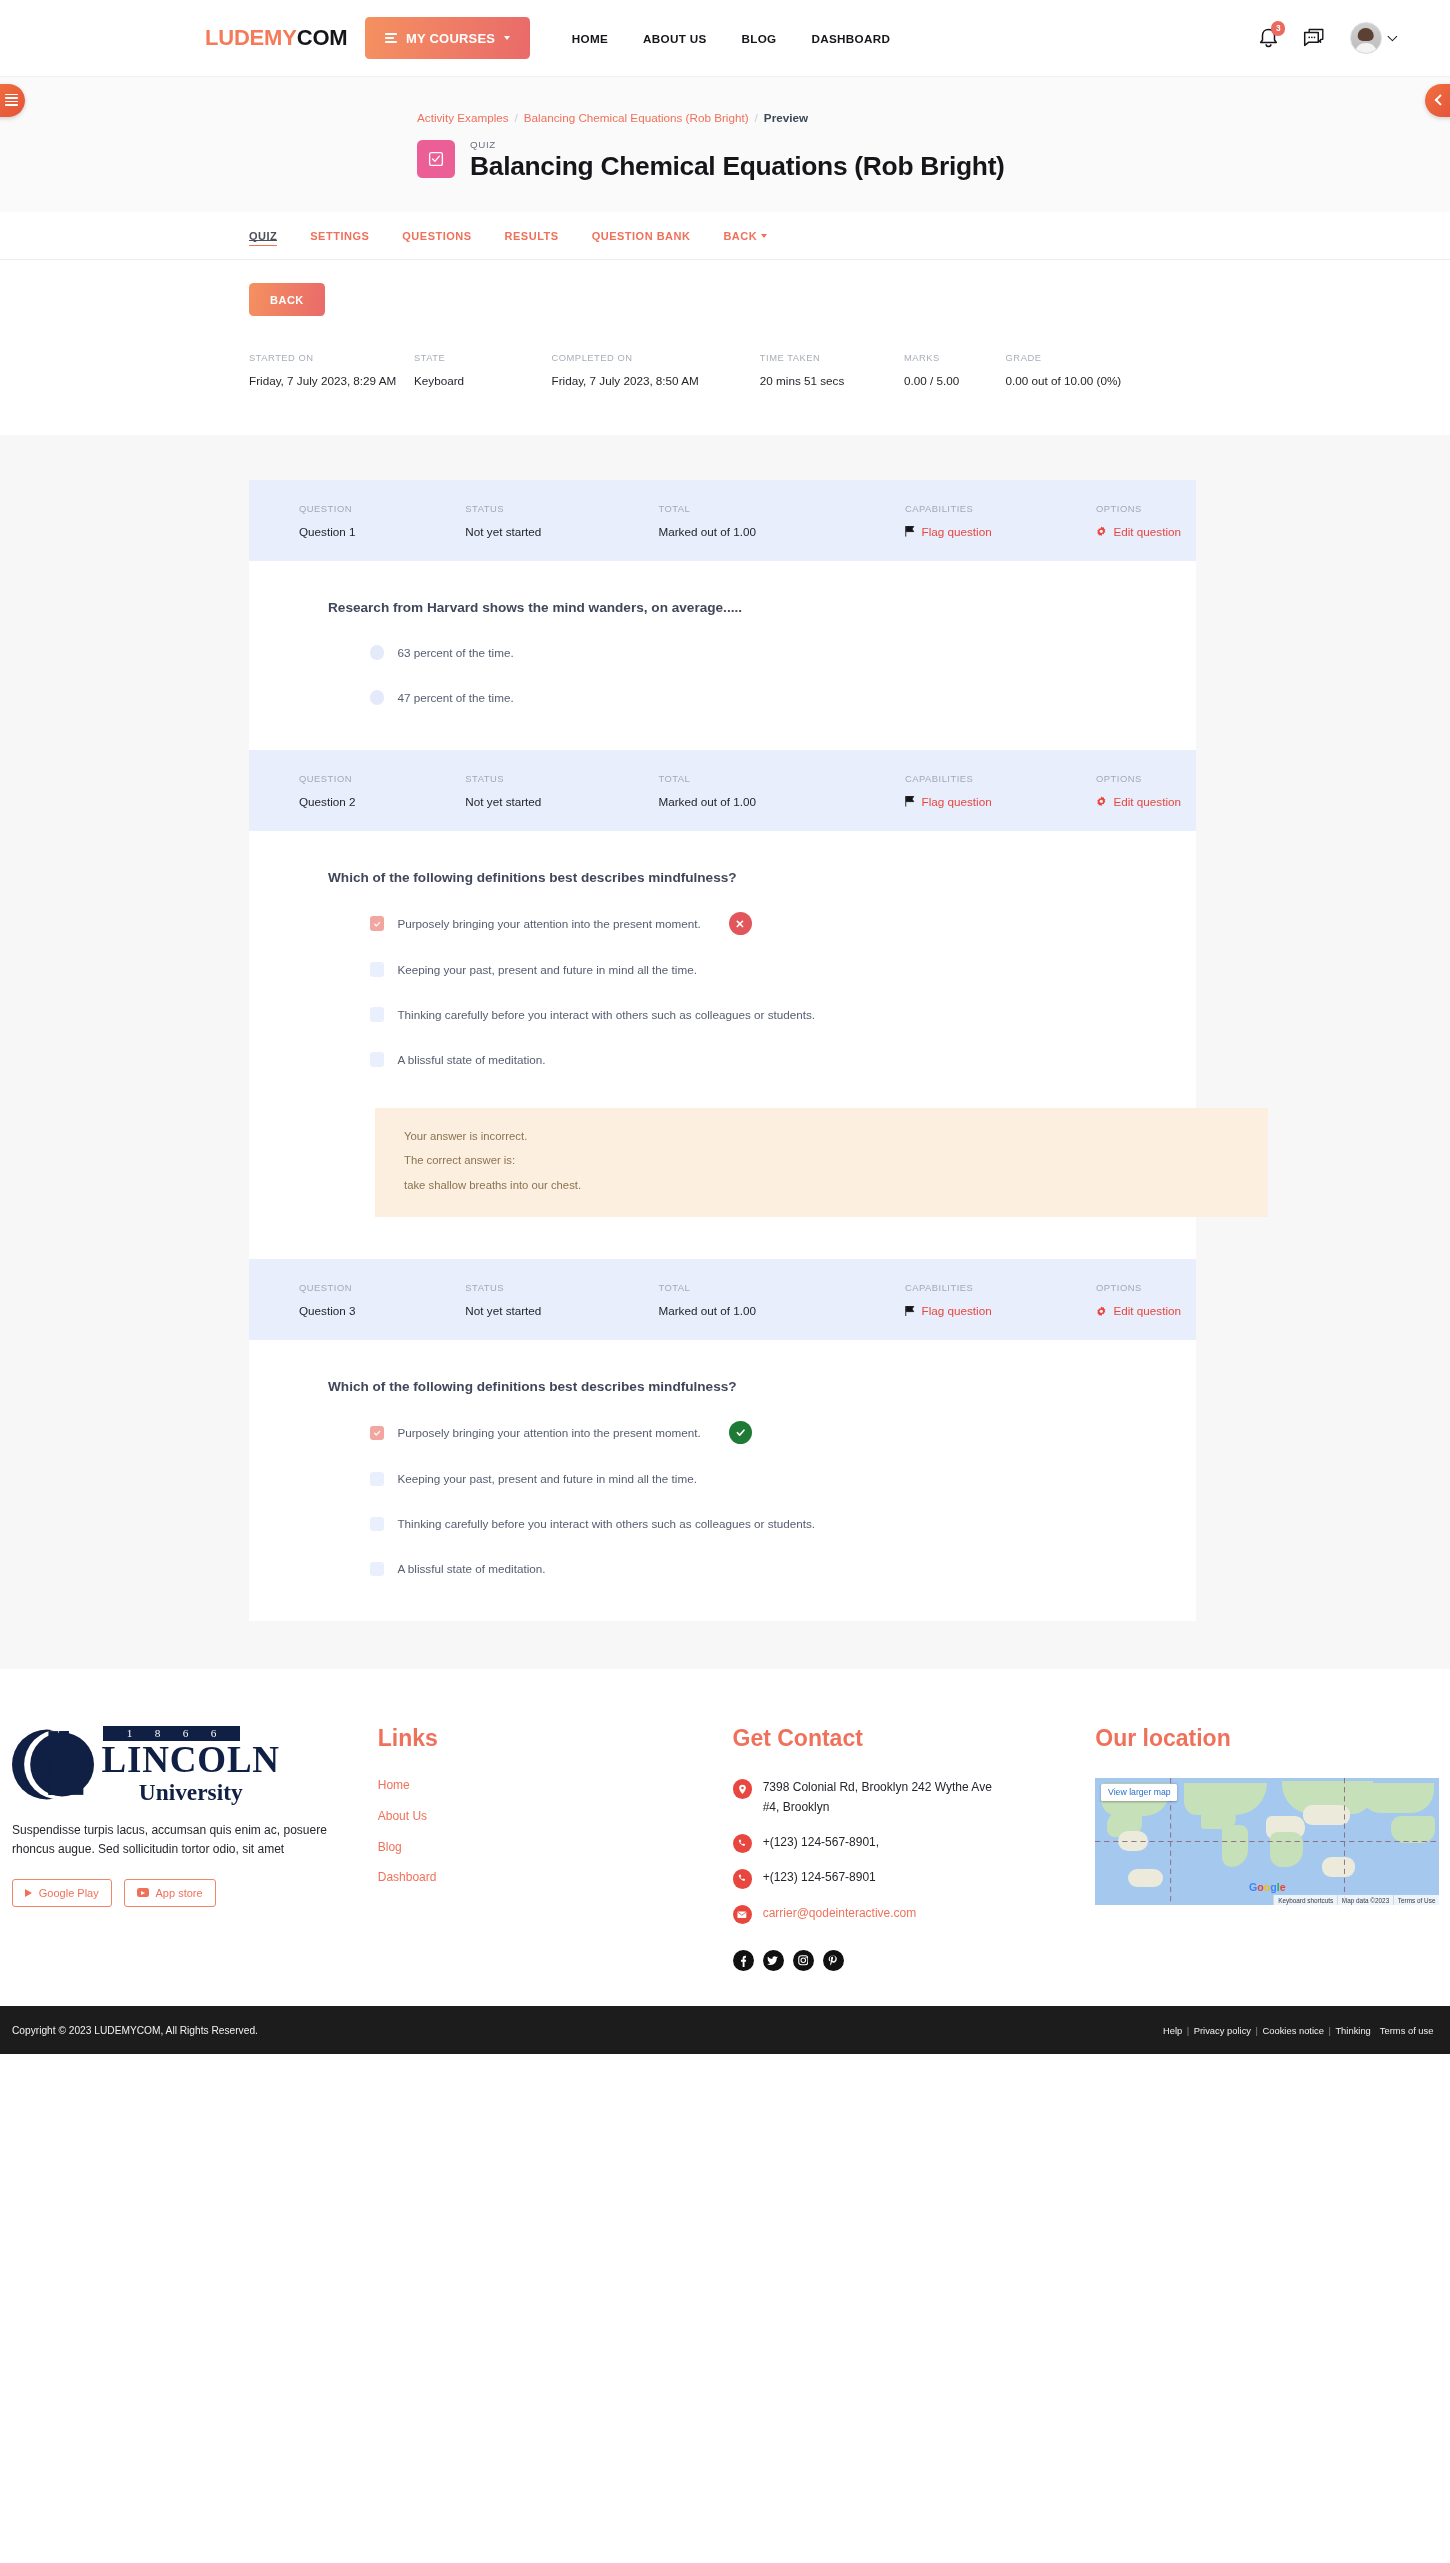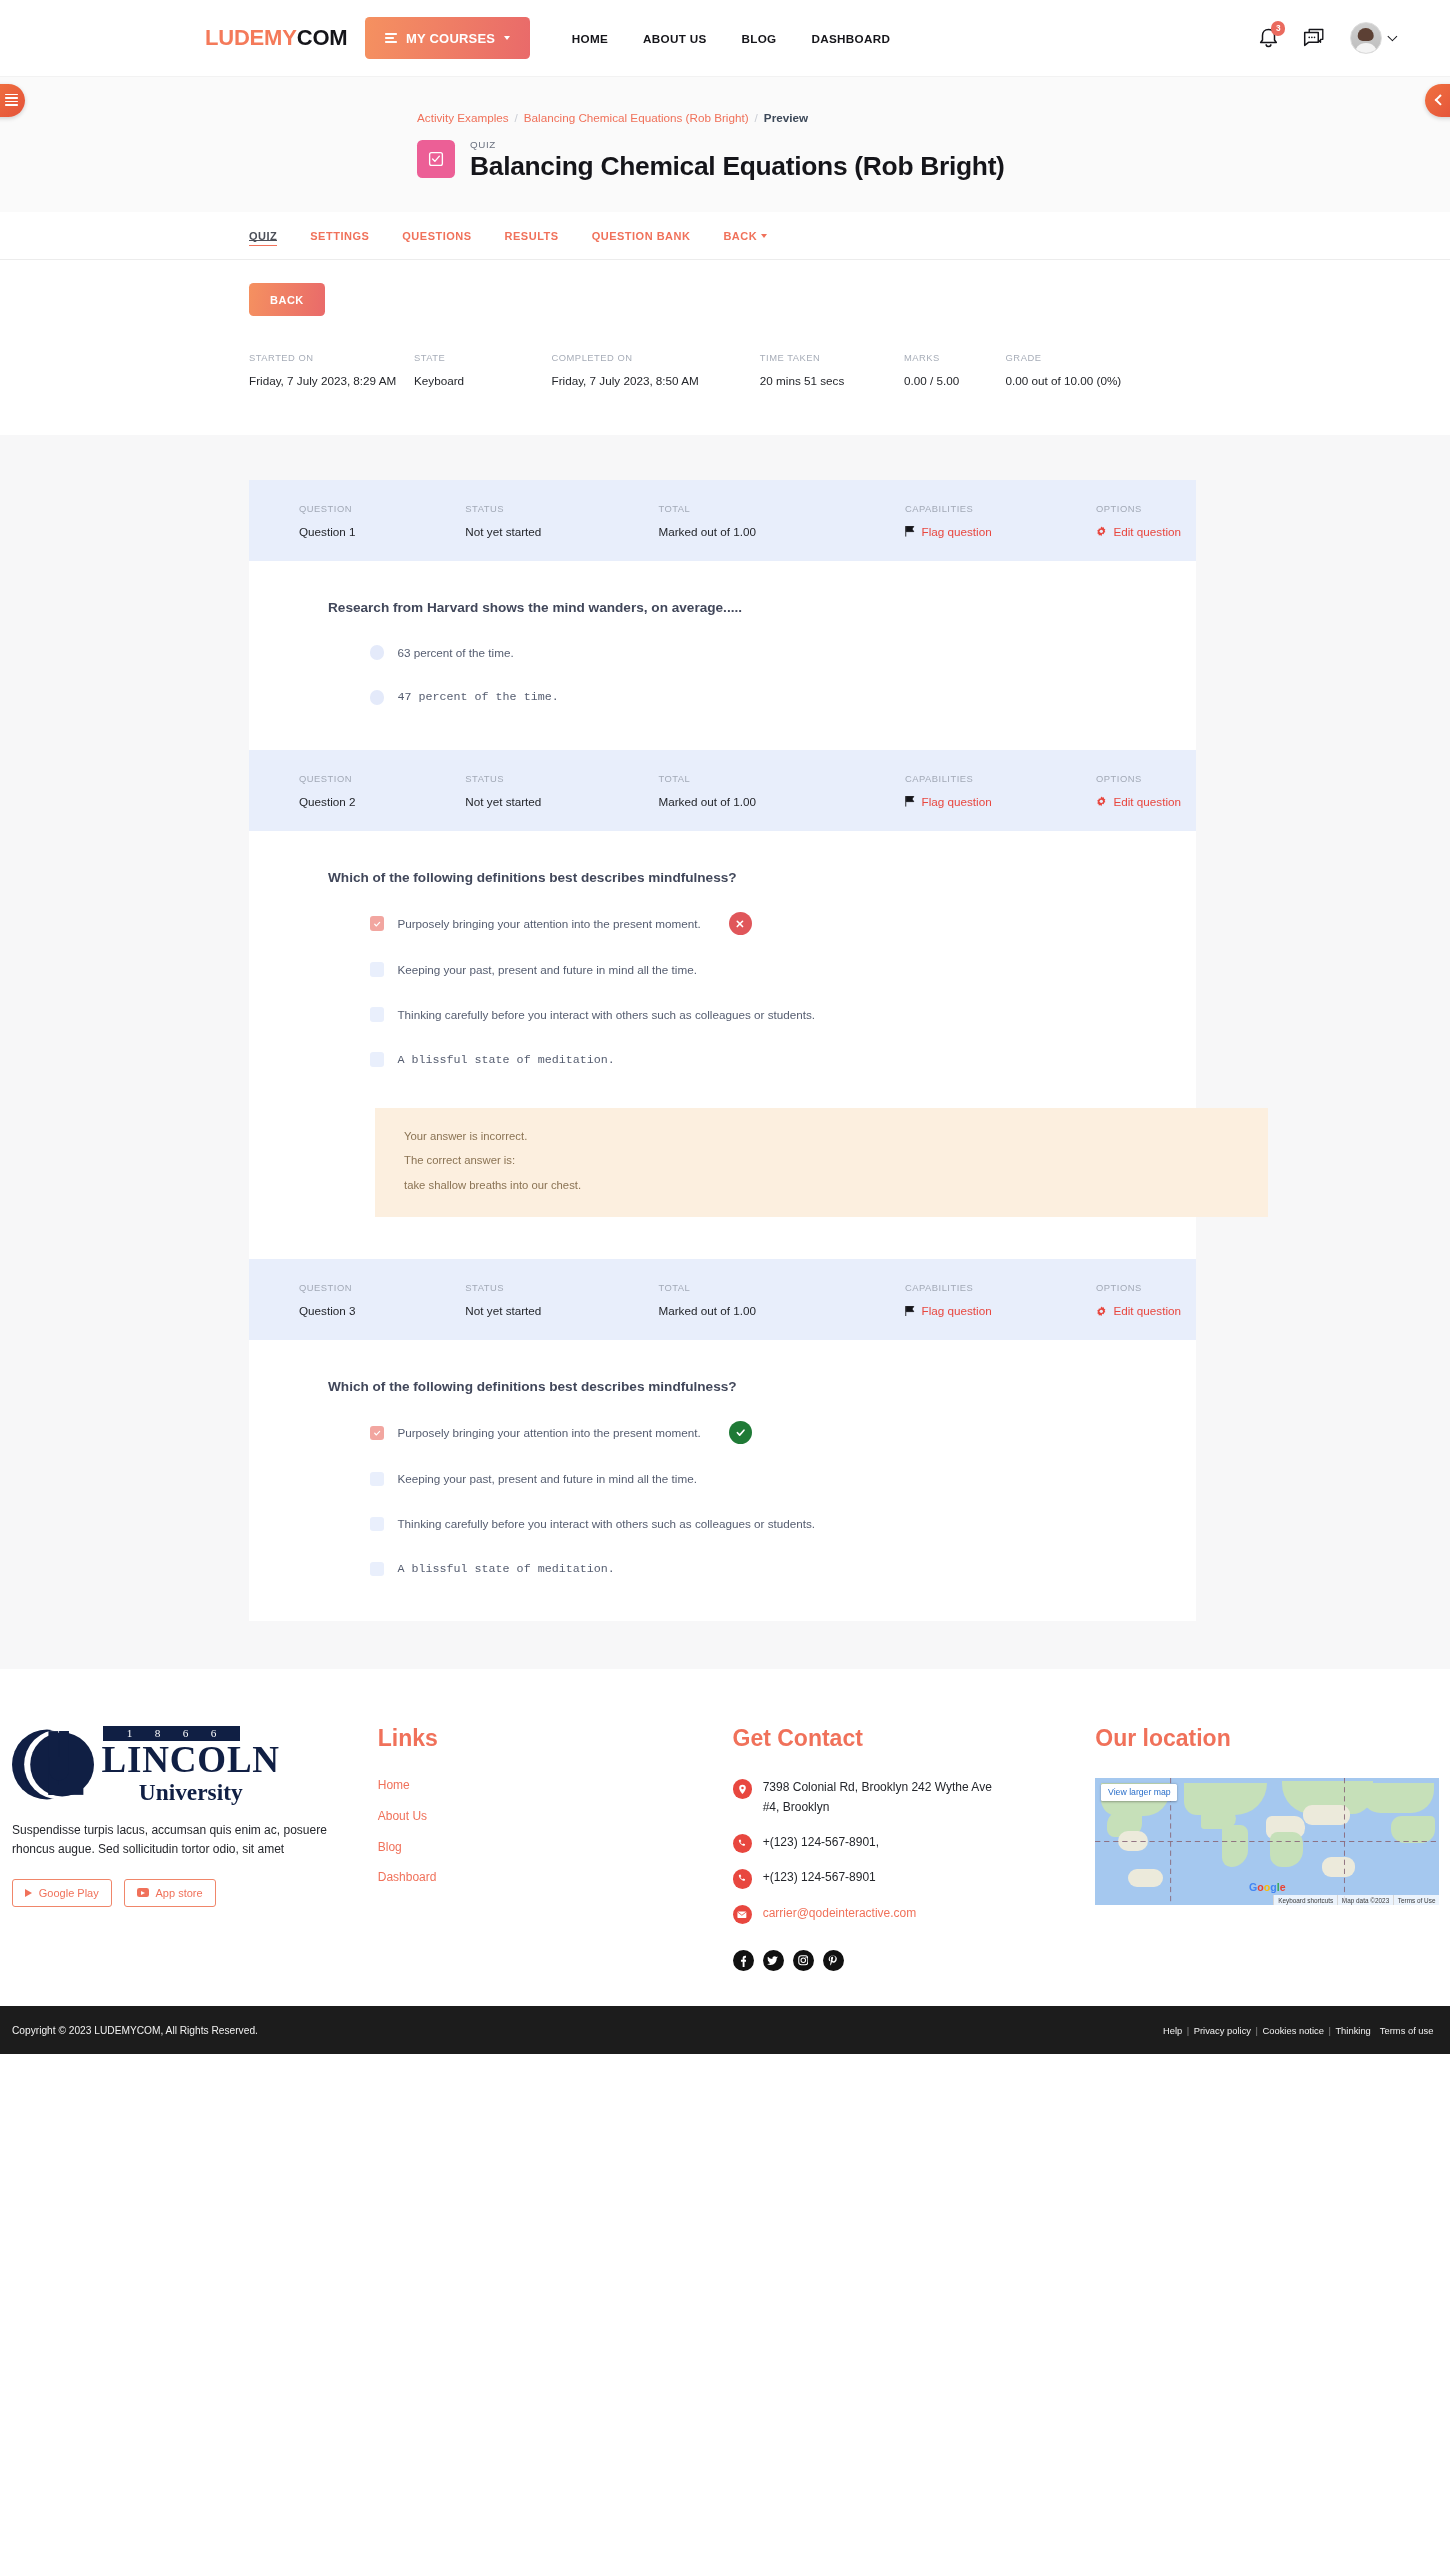--- a/index.html
+++ b/index.html
@@ -240,21 +240,21 @@
   .qbody { padding: 39px 0 42px 79px; }
   .qtext {
     font-size: 13.6px; font-weight: 700; color: #41475a;
     margin-bottom: 27px;
   }
   .opt-list { padding-left: 42px; }
   .opt {
     display: flex; align-items: center; gap: 13px;
     min-height: 21px; margin-bottom: 24px;
   }
-  .opt:last-child { margin-bottom: 0; font-family: Liberation Mono, monospace; }
+  .opt:last-child { margin-bottom: 0; }
   .radio-off {
     width: 14.4px; height: 14.4px; border-radius: 50%;
     background: #e4eafa; flex: none;
   }
   .radio-on {
     width: 16px; height: 16px; border-radius: 50%;
     background: #e0565a; flex: none;
     display: flex; align-items: center; justify-content: center;
   }
   .cb-off {

